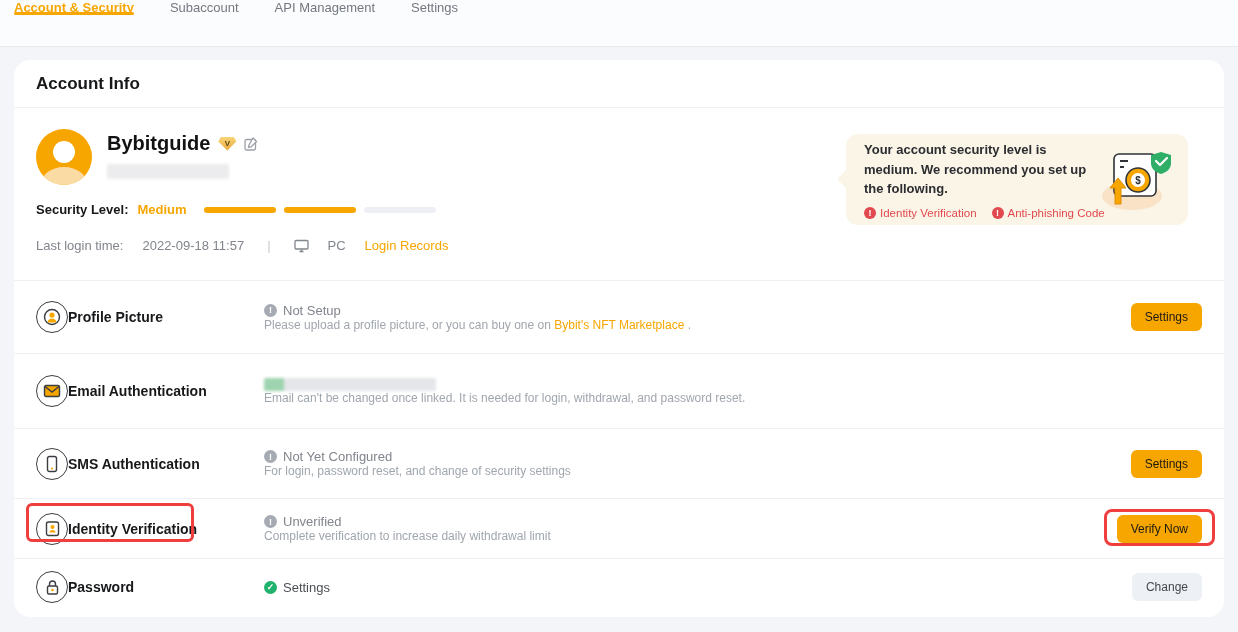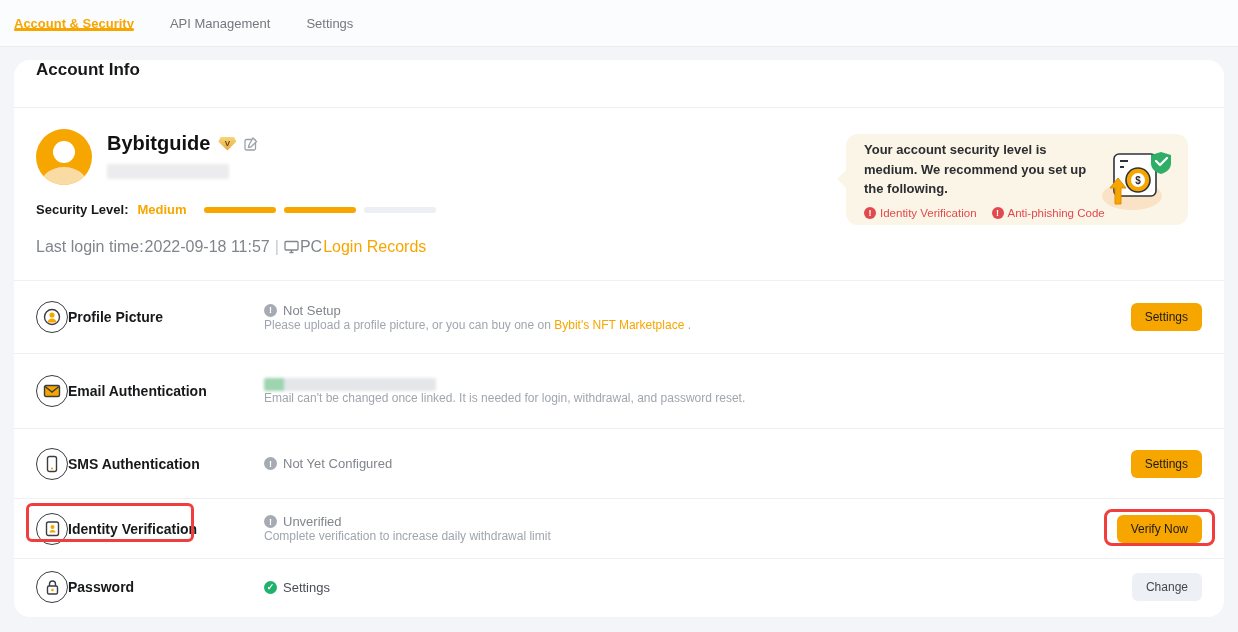--- a/index.html
+++ b/index.html
@@ -5,37 +5,37 @@
   * { margin:0; padding:0; box-sizing:border-box; }
   html,body { width:1238px; height:632px; overflow:hidden; }
   body {
     font-family:"Liberation Sans", sans-serif;
     background:#f3f5f9;
     color:#17181a;
   }
   
   .tabbar {
     height:47px; background:#fbfcfd; border-bottom:1px solid #e9ecef;
-    display:flex; align-items:center; padding-left:14px; gap:36px;
+    display:flex; align-items:flex-start; padding-left:14px; gap:36px;
   }
   .tab {
     position:relative; display:flex; align-items:center;
     font-size:13px; color:#73787f; cursor:pointer; white-space:nowrap;
   }
   .tab.active { color:#f7a600; font-weight:600; }
   .tab.active::after {
     content:""; position:absolute; left:0; right:0; bottom:0; height:3px;
     background:#f7a600; border-radius:2px;
   }
   
   .card {
     position:relative; margin:13px 14px 0 14px; background:#ffffff;
     border-radius:16px; height:557px;
   }
-  .card-header { height:47px; display:flex; align-items:flex-start; padding:0 22px; }
+  .card-header { height:47px; display:flex; align-items:center; padding:0 22px; }
   .card-title { font-size:17px; font-weight:700; color:#17181a; }
   .divider { border-top:1px solid #eef0f3; }
   
   .profile { padding:21px 22px 0 22px; height:172px; position:relative; }
   .profile-top { display:flex; gap:15px; align-items:flex-start; }
   .avatar { width:56px; height:56px; border-radius:50%; background:#f7a600; overflow:hidden; position:relative; flex:none; }
   .avatar .head { position:absolute; left:17px; top:12px; width:22px; height:22px; border-radius:50%; background:#ffffff; }
   .avatar .body { position:absolute; left:6px; top:38px; width:44px; height:30px; border-radius:50% 50% 0 0; background:#fbdba4; }
   .name-line { display:flex; align-items:center; gap:8px; margin-top:3px; }
   .username { font-size:20px; font-weight:700; color:#121214; }
@@ -47,21 +47,21 @@
   }
   .edit-icon { color:#9ca1a8; display:flex; cursor:pointer; }
   .redacted-name { margin-top:9px; width:122px; height:15px; background:#ececee; border-radius:2px; filter:blur(1.5px); }
   .security-line { display:flex; align-items:center; gap:9px; margin-top:17px; font-size:13px; }
   .sec-label { font-weight:700; color:#17181a; }
   .sec-value { font-weight:700; color:#f7a600; margin-right:8px; }
   .segments { display:flex; gap:8px; align-items:center; }
   .seg { width:72px; height:6px; border-radius:3px; }
   .seg.filled { background:#f7a600; }
   .seg.empty { background:#edeff4; }
-  .login-line { display:flex; align-items:center; gap:1px; margin-top:21px; font-size:16px; color:#81858c; }
+  .login-line { display:flex; align-items:center; gap:19px; margin-top:21px; font-size:13px; color:#81858c; }
   .login-sep { color:#c6c9ce; margin:0 4px; }
   .monitor-icon { display:flex; color:#81858c; }
   .login-records { color:#f7a600; cursor:pointer;text-align:center; }
   
   .notice {
     position:absolute; top:74px; right:36px; width:342px; height:91px;
     background:#fbf5e7; border-radius:12px; display:flex; align-items:center;
     padding:12px 12px 12px 18px; gap:6px;
   }
   .notice::before {
@@ -121,20 +121,21 @@
     position:absolute; left:-13px; top:-10px; right:-13px; bottom:-10px;
     border:3px solid #f03e3e; border-radius:8px; pointer-events:none;
   }
   svg { display:block; }
 </style>
 </head>
 <body>
 
 <header class="tabbar">
   <div class="tab active">Account &amp; Security</div>
+  <div class="tab">Subaccount</div>
   <div class="tab">API Management</div>
   <div class="tab">Settings</div>
 </header>
 
 <main class="card">
 
   <div class="card-header">
     <h1 class="card-title">Account Info</h1>
   </div>
   <div class="divider"></div>
@@ -264,20 +265,21 @@
           <circle cx="6" cy="13.5" r="1.1" fill="#f7a600"></circle>
         </svg>
       </span>
       <span class="row-label">SMS Authentication</span>
     </div>
     <div class="row-mid">
       <div class="status-line">
         <span class="info-dot">!</span>
         <span>Not Yet Configured</span>
       </div>
+      <div class="status-desc">For login, password reset, and change of security settings</div>
     </div>
     <div class="row-right">
       <button class="btn btn-primary">Settings</button>
     </div>
   </div>
 
   <div class="row h60">
     <div class="row-left">
       <div class="hl-rect"></div>
       <span class="row-icon">

